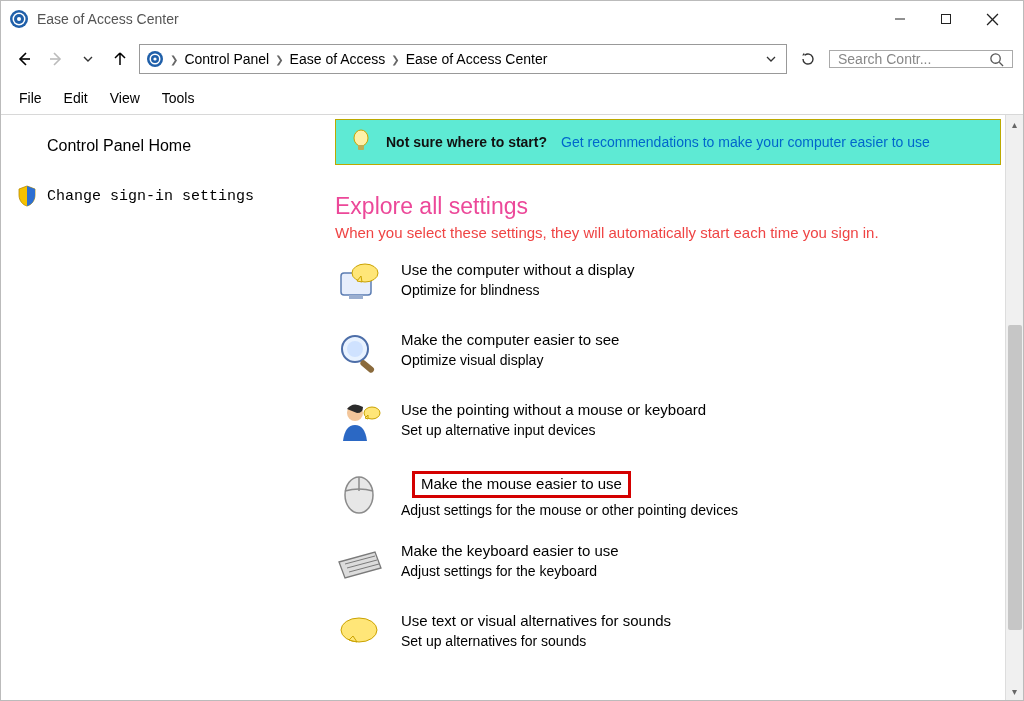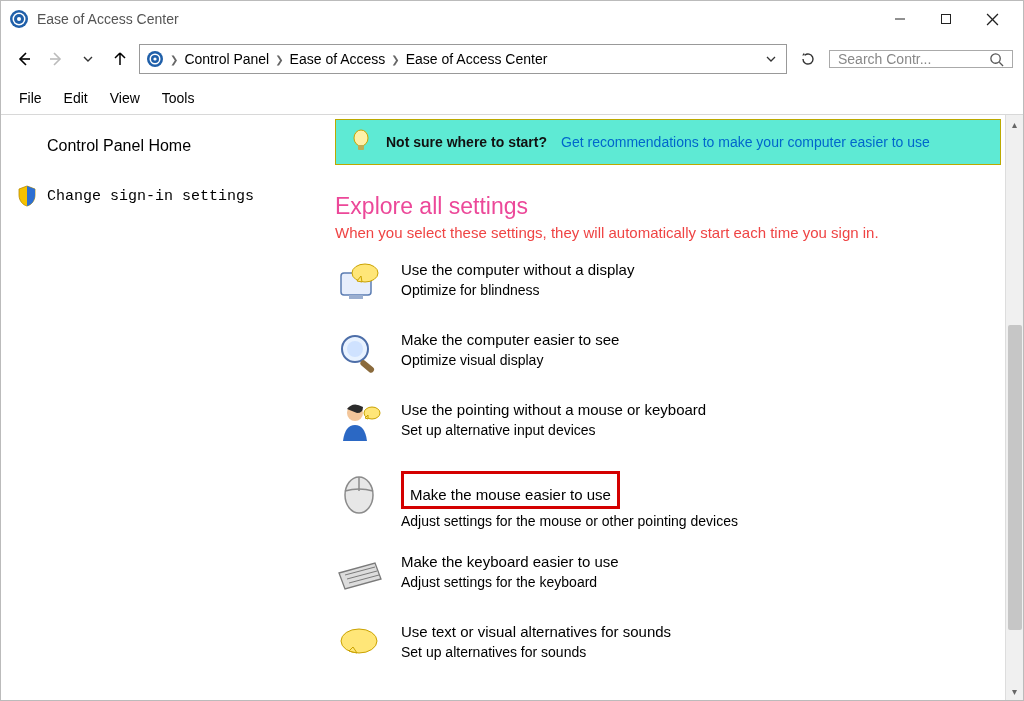--- a/index.html
+++ b/index.html
@@ -129,21 +129,21 @@
     font-size:23px;
     margin-top:28px;
   }
   .subline { color:#ef4444; margin-top:4px; font-size:15px; }
   .settings { margin-top:18px; }
   .srow { display:flex; gap:18px; margin-bottom:22px; }
   .srow .icon { width:48px; height:48px; display:flex; align-items:center; justify-content:center; }
   .srow .txt { padding-top:2px; }
   .srow .lnk { color:#000000; font-size:15px; display:inline-block; }
   .srow .desc { color:#000; font-size:14px; margin-top:4px; }
-  .highlight-box { border:3px solid #d40000; padding:12px 6px 3px 6px; display:inline-block; }
+  .highlight-box { border:3px solid #d40000; padding:1px 6px 3px 6px; display:inline-block;margin-left:11px; }
   
   .vscroll {
     position:absolute;
     top:0; right:0; bottom:0;
     width:18px;
     background:#f0f0f0;
     border-left:1px solid #ddd;
   }
   .vscroll .up, .vscroll .down {
     position:absolute; left:0; width:100%; height:18px;

